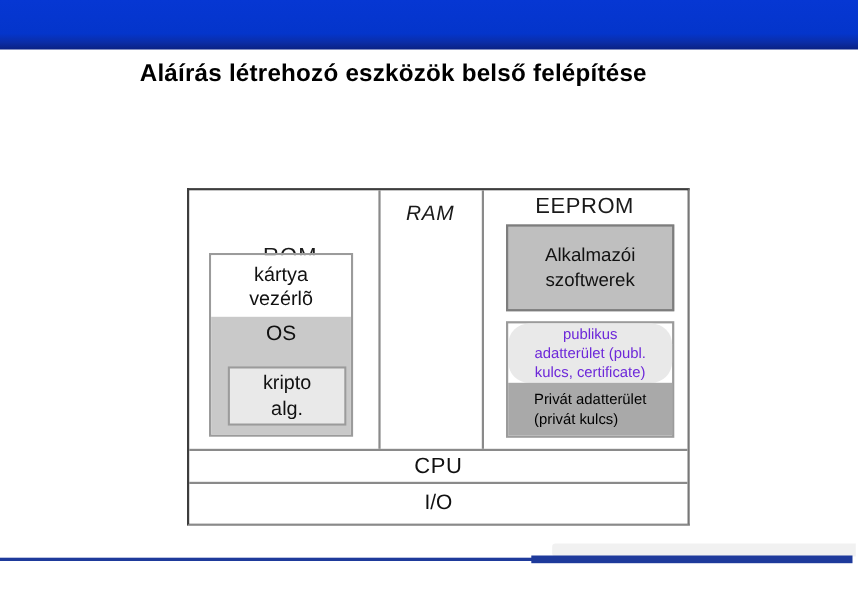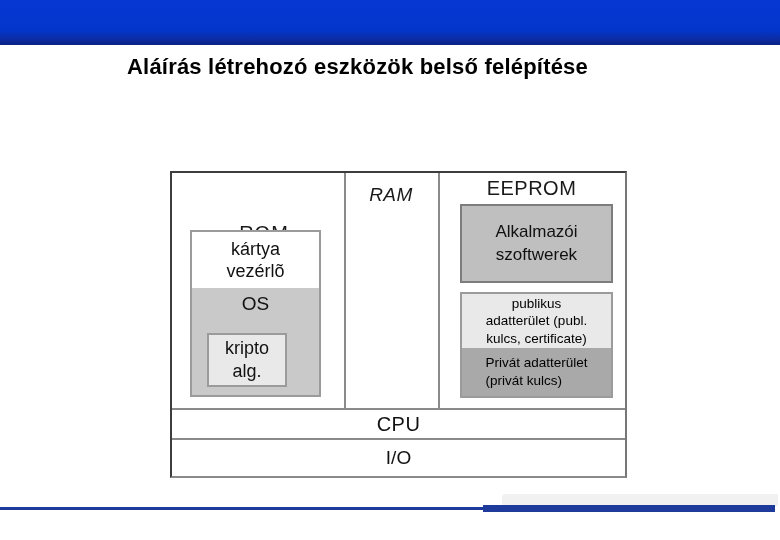--- a/index.html
+++ b/index.html
@@ -44,35 +44,35 @@
   .col-label.rom{left:0;top:5px;width:184px;font-size:20px;letter-spacing:1px;margin-top:44px;}
   .col-label.ram{left:172px;top:11px;width:94px;font-size:19px;letter-spacing:0.5px;font-style:italic;}
   .col-label.eeprom{left:266px;top:4px;width:187px;font-size:20px;letter-spacing:0.5px;}
 
   .rom-box{position:absolute;left:18px;top:57px;width:131px;height:167px;
     border:2px solid var(--box-border);display:flex;flex-direction:column;}
   .card-ctrl{height:56px;background:#fff;display:flex;align-items:center;justify-content:center;
     font-size:18px;line-height:1.25;text-align:center;white-space:pre-line;color:#111;}
   .os-sect{flex:1;background:var(--gray-mid);}
   .os-label{text-align:center;font-size:19px;padding-top:5px;color:#111;}
-  .crypto-box{position:absolute;left:35px;top:160px;width:80px;height:54px;
+  .crypto-box{position:absolute;left:35px;top:160px;width:108px;height:54px;
     background:var(--gray-light);border:2px solid var(--box-border);
     display:flex;align-items:center;justify-content:center;
     font-size:18px;line-height:1.3;text-align:center;white-space:pre-line;color:#111;}
 
   .app-box{position:absolute;left:288px;top:31px;width:153px;height:79px;
     background:var(--gray-dark);border:2px solid var(--box-border-dark);
     display:flex;align-items:center;justify-content:center;
     font-size:17px;line-height:1.35;text-align:center;white-space:pre-line;color:#111;}
 
   .data-box{position:absolute;left:288px;top:119px;width:153px;height:106px;
     border:2px solid var(--box-border);display:flex;flex-direction:column;}
   .pub-area{height:54px;background:var(--gray-light);
     display:flex;align-items:center;justify-content:center;
-    font-size:13.5px;line-height:1.3;text-align:center;white-space:pre-line;color:#000000;}
+    font-size:13.5px;line-height:1.3;text-align:center;white-space:pre-line;color:#6d28d9;border-radius:19px;}
   .priv-area{flex:1;background:var(--gray-deep);
     display:flex;align-items:center;justify-content:center;
     font-size:13.5px;line-height:1.3;text-align:left;white-space:pre-line;color:#000000;}
 
   .bus-row{position:absolute;left:0;width:100%;display:flex;align-items:center;justify-content:center;color:#111;}
   .bus-row.cpu{top:237px;height:28px;font-size:20px;letter-spacing:0.5px;}
   .bus-row.io{top:267px;height:36px;font-size:19px;}
 
   .footer-gray{position:absolute;left:502px;top:494px;width:276px;height:12px;background:var(--footer-gray);border-radius:3px 0 0 3px;}
   .footer-line-thin{position:absolute;left:0;top:507px;width:486px;height:3px;background:var(--footer-blue);}

